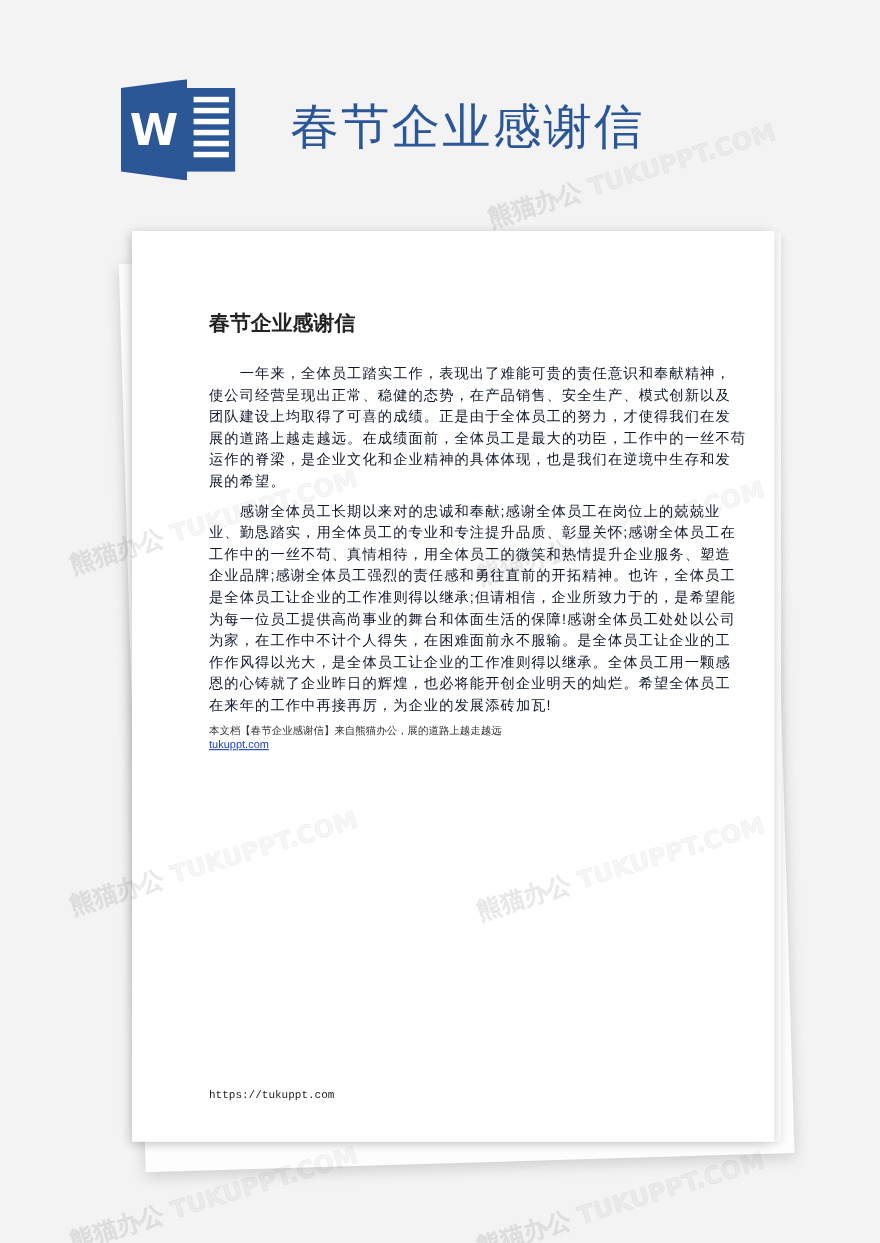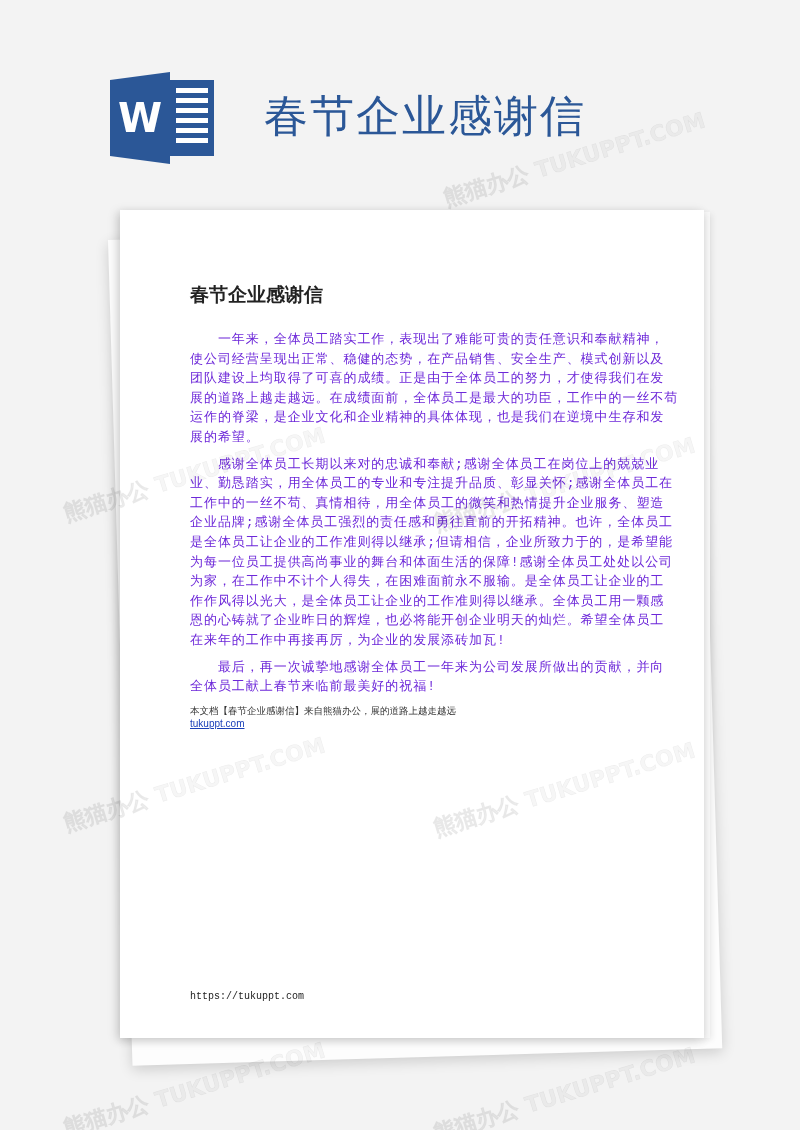--- a/index.html
+++ b/index.html
@@ -33,22 +33,22 @@
     }
     .doc-title {
       position: absolute; left: 70px; top: 72px;
       font-size: 19px; line-height: 24px; color: #222; font-weight: bold;
       font-family: "DejaVu Serif", "Liberation Serif", serif;
     }
     .doc-body { position: absolute; left: 70px; top: 120px; width: 450px; }
     .para { margin: 0 0 7px 0; }
     .line {
       display: block; white-space: nowrap; font-size: 13px; line-height: 19.6px;
-      color: #6d28d9; letter-spacing: 0.95px;
-      font-family: Liberation Mono, monospace;
+      color: #0f172a; letter-spacing: 0.95px;
+      font-family: Liberation Sans, sans-serif;
     }
     .source-line {
       display: block; font-size: 9.5px; line-height: 13px; color: #333; margin-top: 4px;
       font-family: "DejaVu Sans", "Liberation Sans", sans-serif; white-space: nowrap;
     }
     .source-link {
       display: block; font-size: 10px; line-height: 13px; color: #1a3fb8; text-decoration: underline;
       font-family: "Liberation Sans", "DejaVu Sans", sans-serif;
     }
     .footer-url {
@@ -102,24 +102,20 @@
       <span class="line">业、勤恳踏实，用全体员工的专业和专注提升品质、彰显关怀;感谢全体员工在</span>
       <span class="line">工作中的一丝不苟、真情相待，用全体员工的微笑和热情提升企业服务、塑造</span>
       <span class="line">企业品牌;感谢全体员工强烈的责任感和勇往直前的开拓精神。也许，全体员工</span>
       <span class="line">是全体员工让企业的工作准则得以继承;但请相信，企业所致力于的，是希望能</span>
       <span class="line">为每一位员工提供高尚事业的舞台和体面生活的保障!感谢全体员工处处以公司</span>
       <span class="line">为家，在工作中不计个人得失，在困难面前永不服输。是全体员工让企业的工</span>
       <span class="line">作作风得以光大，是全体员工让企业的工作准则得以继承。全体员工用一颗感</span>
       <span class="line">恩的心铸就了企业昨日的辉煌，也必将能开创企业明天的灿烂。希望全体员工</span>
       <span class="line">在来年的工作中再接再厉，为企业的发展添砖加瓦!</span>
     </div>
-    <div class="para">
-      <span class="line">　　最后，再一次诚挚地感谢全体员工一年来为公司发展所做出的贡献，并向</span>
-      <span class="line">全体员工献上春节来临前最美好的祝福!</span>
-    </div>
     <span class="source-line">本文档【春节企业感谢信】来自熊猫办公，展的道路上越走越远</span>
     <a class="source-link">tukuppt.com</a>
   </div>
 
   <div class="footer-url">https://tukuppt.com</div>
 </div>
 
 <div class="wm" style="left:440px; top:185px;">熊猫办公 TUKUPPT.COM</div>
 <div class="wm" style="left:60px; top:500px;">熊猫办公 TUKUPPT.COM</div>
 <div class="wm" style="left:430px; top:510px;">熊猫办公 TUKUPPT.COM</div>

